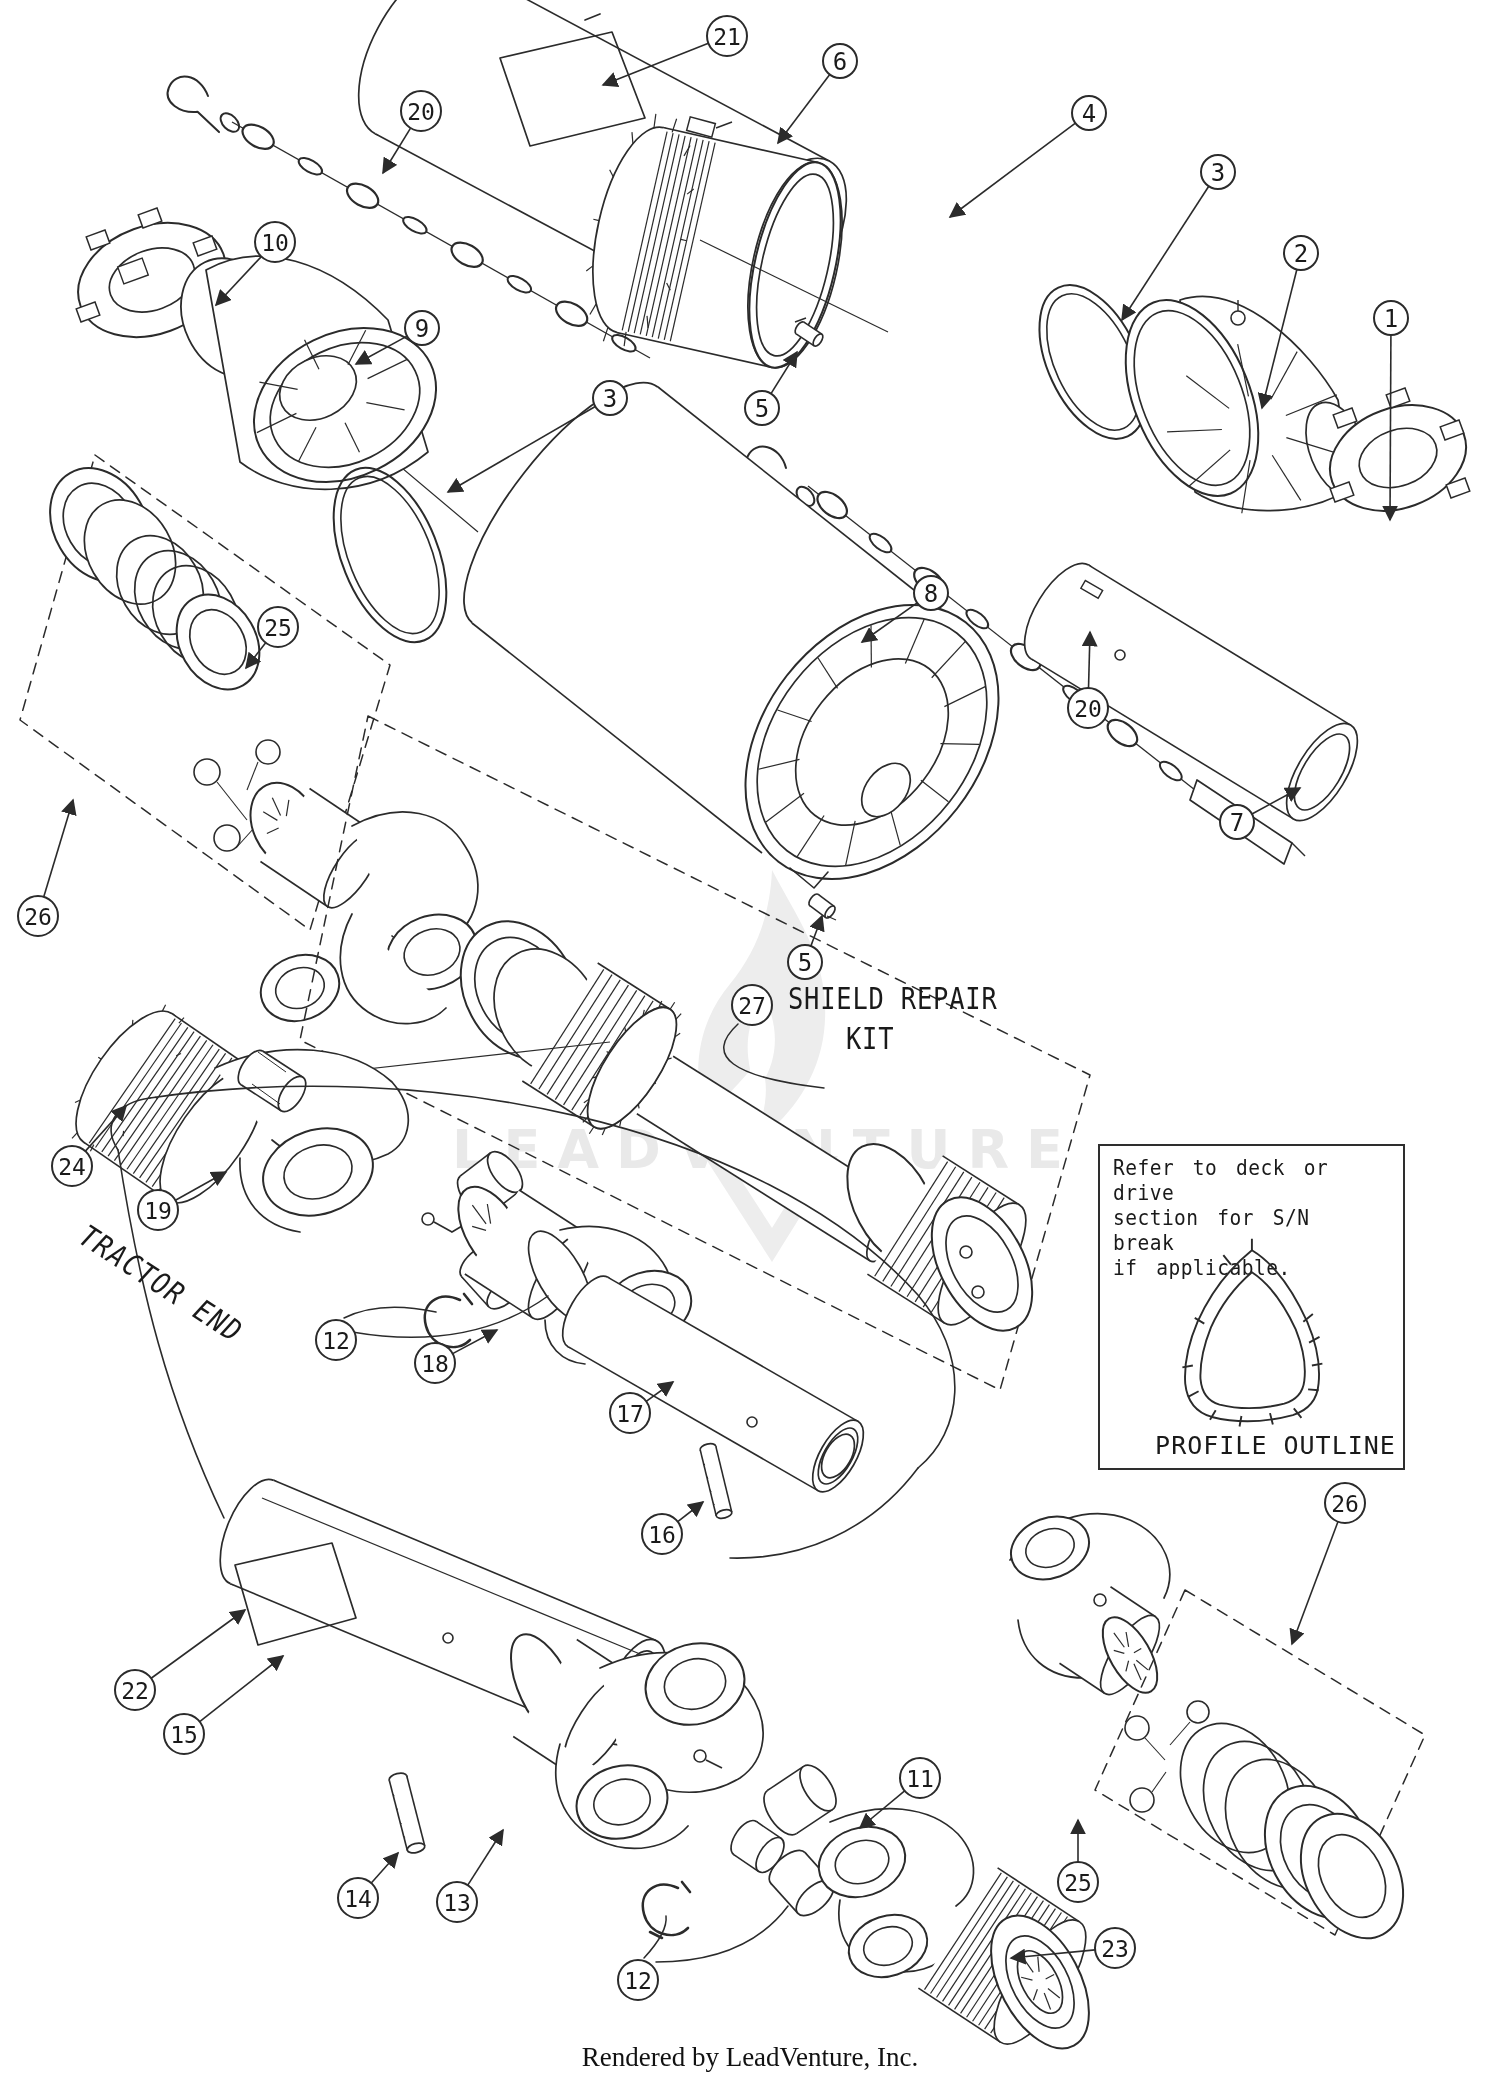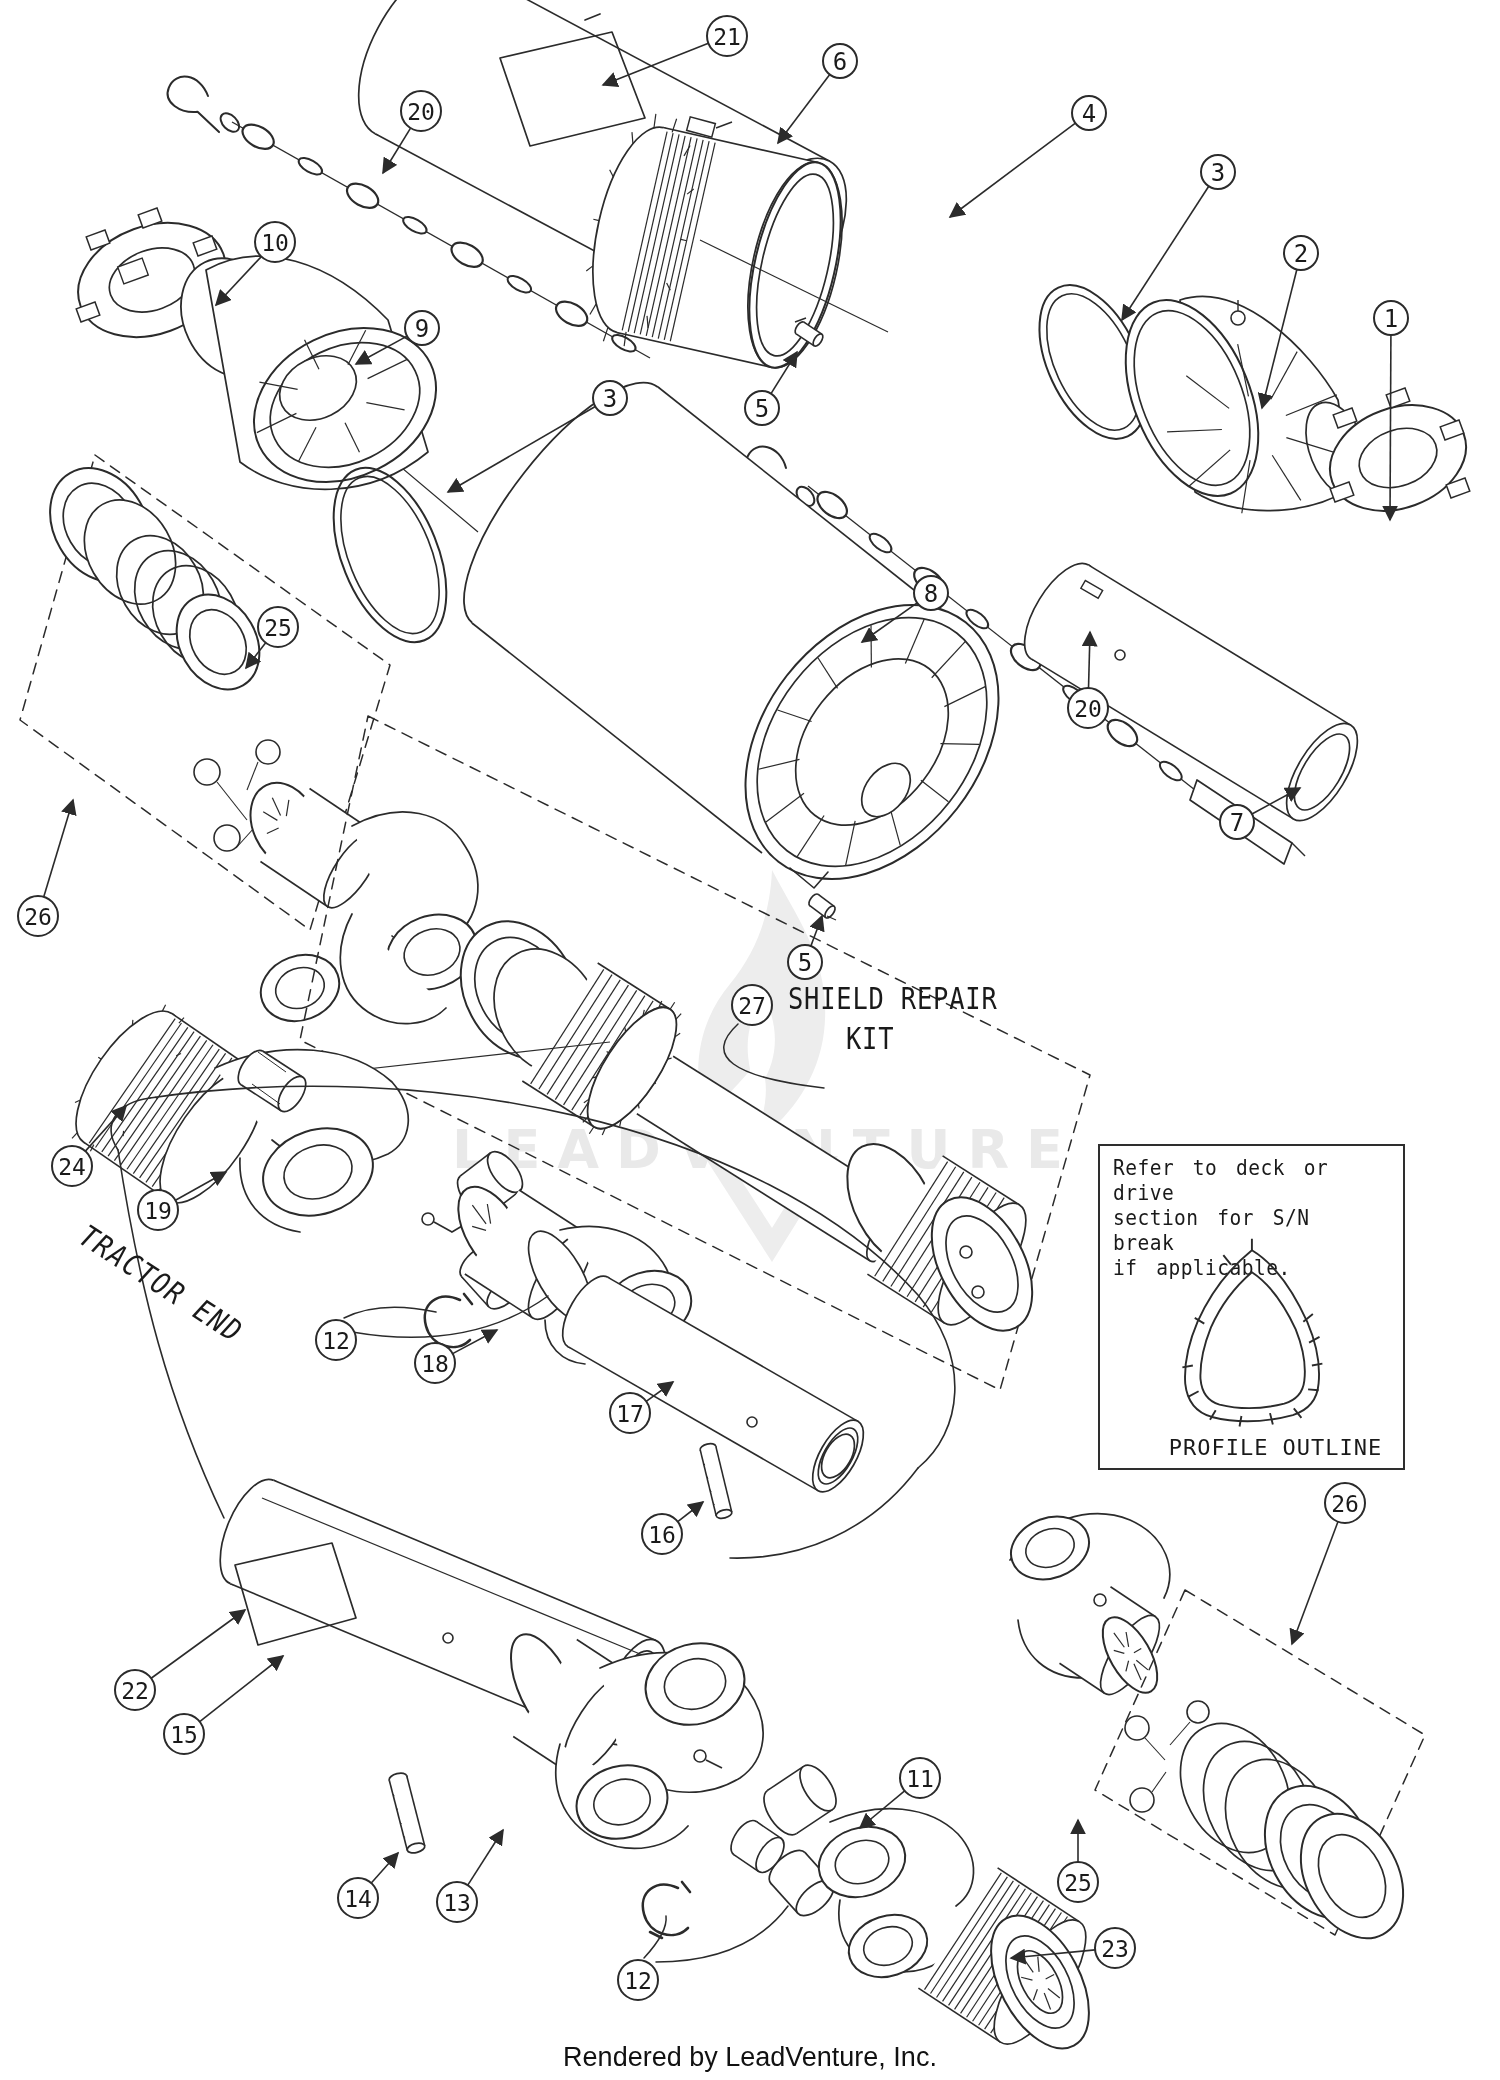--- a/index.html
+++ b/index.html
@@ -11,25 +11,25 @@
   svg.diagram{position:absolute;left:0;top:0;z-index:1;}
   .cad{position:absolute;color:#1a1a1a;white-space:nowrap;z-index:2;}
   .kit-label-1{left:788px;top:980px;font-size:31px;letter-spacing:1px;transform:scaleX(.82);transform-origin:left top;}
   .kit-label-2{left:846px;top:1020px;font-size:31px;letter-spacing:1px;transform:scaleX(.82);transform-origin:left top;}
   .tractor-end{left:92px;top:1218px;font-size:30px;letter-spacing:2px;font-style:italic;
                transform:rotate(33deg) scaleX(.85);transform-origin:left top;}
   .note-box{position:absolute;left:1098px;top:1144px;width:303px;height:322px;border:2px solid #2e2e2e;
             background:#fff;z-index:2;}
   .note-text{position:absolute;left:13px;top:10px;font-size:21px;line-height:25px;letter-spacing:.5px;
              word-spacing:7px;color:#1a1a1a;transform:scaleX(.93);transform-origin:left top;}
-  .note-caption{position:absolute;left:0;right:0;bottom:8px;text-align:center;font-size:22px;
+  .note-caption{position:absolute;left:0;right:0;bottom:8px;text-align:center;font-size:25px;
                 letter-spacing:1px;color:#1a1a1a;padding-left:48px;}
   .profile-svg{position:absolute;left:40px;top:90px;}
   .footer{position:absolute;left:0;right:0;top:2042px;text-align:center;z-index:2;
-          font-family:Liberation Sans, sans-serif;font-size:27px;color:#111;}
+          font-family:Liberation Serif, serif;font-size:27px;color:#111;}
 </style>
 </head>
 <body>
 
 <div class="stage">
 
   <div class="wm-text">LEADVENTURE</div>
   <svg class="wm-logo" width="220" height="420" viewBox="0 0 220 420">
     <path d="M112 20 C138 70 172 112 164 182 C158 232 126 272 94 292 C108 256 110 230 98 208
              C84 234 58 246 50 278 C28 226 38 172 70 134 C96 102 110 66 112 20 Z" fill="#ededed"></path>

